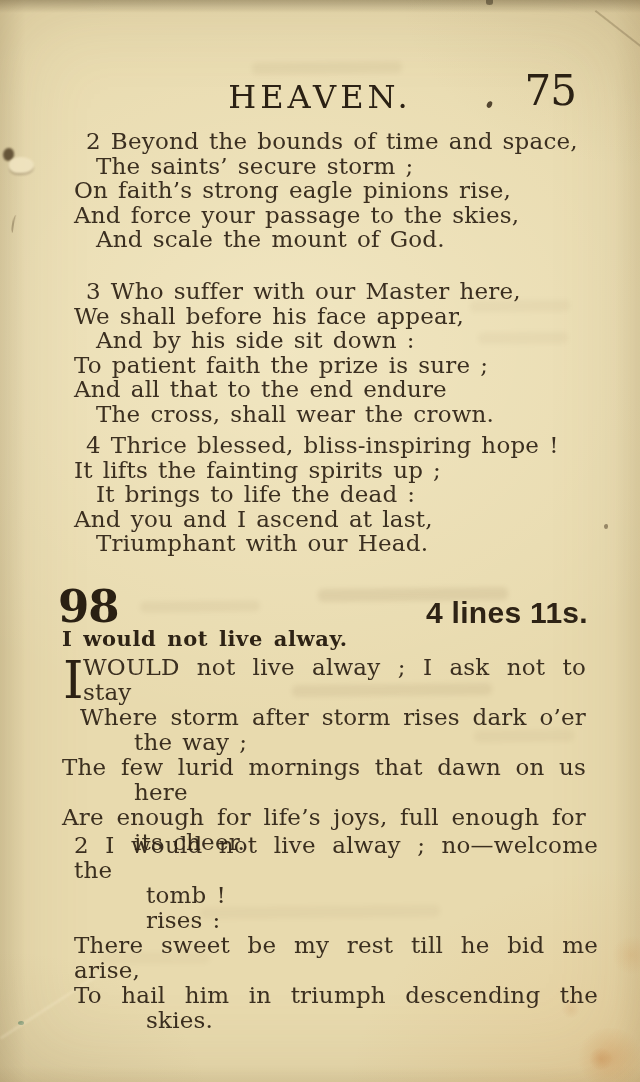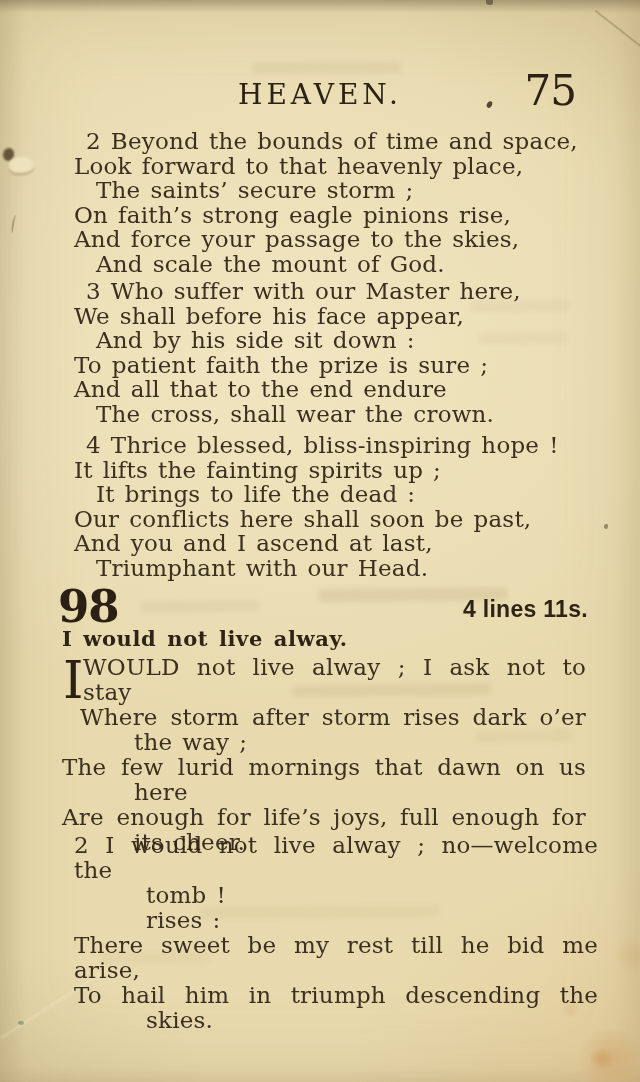--- a/index.html
+++ b/index.html
@@ -14,39 +14,39 @@
       radial-gradient(ellipse 360px 240px at 102% 0%, rgba(160,135,90,0.14), rgba(160,135,90,0) 70%),
       linear-gradient(90deg, rgba(122,102,62,0.16) 0%, rgba(122,102,62,0) 4%, rgba(122,102,62,0) 96%, rgba(150,122,72,0.12) 100%),
       linear-gradient(180deg, rgba(96,82,52,0.42) 0%, rgba(96,82,52,0) 1.2%, rgba(96,82,52,0) 98.5%, rgba(150,122,72,0.12) 100%);
     box-shadow: inset 0 0 90px rgba(128,104,58,0.20);
     font-family:"DejaVu Serif", serif;
     color:rgba(45,33,20,0.93);
   }
   
   .running-title{
     position:absolute;top:78px;left:0;width:100%;
-    text-align:center;font-size:28px;letter-spacing:4px;
+    text-align:center;font-size:32px;letter-spacing:4px;
     color:#2b2114;
   }
   .page-num{
     position:absolute;top:66px;right:64px;
     font-size:42px;letter-spacing:-1px;color:#2b2114;
   }
   
   .verse{position:absolute;left:74px;width:514px;font-size:23px;line-height:24.5px;
          letter-spacing:0.2px;word-spacing:2.5px;white-space:nowrap;}
   .v2{top:129px;} .v3{top:279px;} .v4{top:433px;}
   .verse .num{padding-left:12px;}
   .verse .ind{padding-left:22px;}
   
   .hymn-number{position:absolute;left:58px;top:580px;font-size:45px;font-weight:bold;
                letter-spacing:-1px;color:#2a2013;}
   .hymn-meter{position:absolute;right:52px;top:596px;
               font-family:"Liberation Sans", sans-serif;font-weight:bold;
-              font-size:23px;letter-spacing:0.3px;color:#2e2315;}
+              font-size:30px;letter-spacing:0.3px;color:#2e2315;}
   .hymn-title{position:absolute;left:62px;top:626px;width:524px;
               font-size:21px;font-weight:bold;letter-spacing:0.6px;word-spacing:3px;color:#2e2315;}
   
   .verse98{position:absolute;left:62px;width:524px;font-size:23px;line-height:25px;
            letter-spacing:0.2px;word-spacing:2.5px;}
   .h98v1{top:655px;} .h98v2{top:833px;margin-left:12px;}
   .verse98 .ln{white-space:nowrap;}
   .verse98 .j{white-space:normal;text-align:justify;text-align-last:justify;}
   .verse98 .ind2{padding-left:72px;}
   .verse98 .dc{padding-left:21px;}
@@ -117,41 +117,39 @@
   <div class="stain1"></div>
   <div class="stain2"></div>
   <div class="stain3"></div>
   <div class="stain4"></div>
 
   <div class="running-title">HEAVEN.</div>
   <div class="page-num">75</div>
 
   <section class="verse v2">
     <div class="num">2 Beyond the bounds of time and space,</div>
-    <div>Look forward to that heavenly place,</div>
     <div class="ind">The saints’ secure storm ;</div>
     <div>On faith’s strong eagle pinions rise,</div>
     <div>And force your passage to the skies,</div>
     <div class="ind">And scale the mount of God.</div>
   </section>
 
   <section class="verse v3">
     <div class="num">3 Who suffer with our Master here,</div>
     <div>We shall before his face appear,</div>
     <div class="ind">And by his side sit down :</div>
     <div>To patient faith the prize is sure ;</div>
     <div>And all that to the end endure</div>
     <div class="ind">The cross, shall wear the crown.</div>
   </section>
 
   <section class="verse v4">
     <div class="num">4 Thrice blessed, bliss-inspiring hope !</div>
     <div>It lifts the fainting spirits up ;</div>
     <div class="ind">It brings to life the dead :</div>
-    <div>Our conflicts here shall soon be past,</div>
     <div>And you and I ascend at last,</div>
     <div class="ind">Triumphant with our Head.</div>
   </section>
 
   <div class="hymn-number">98</div>
   <div class="hymn-meter">4 lines 11s.</div>
   <div class="hymn-title">I would not live alway.</div>
 
   <section class="verse98 h98v1">
     <div class="dropcap">I</div>

